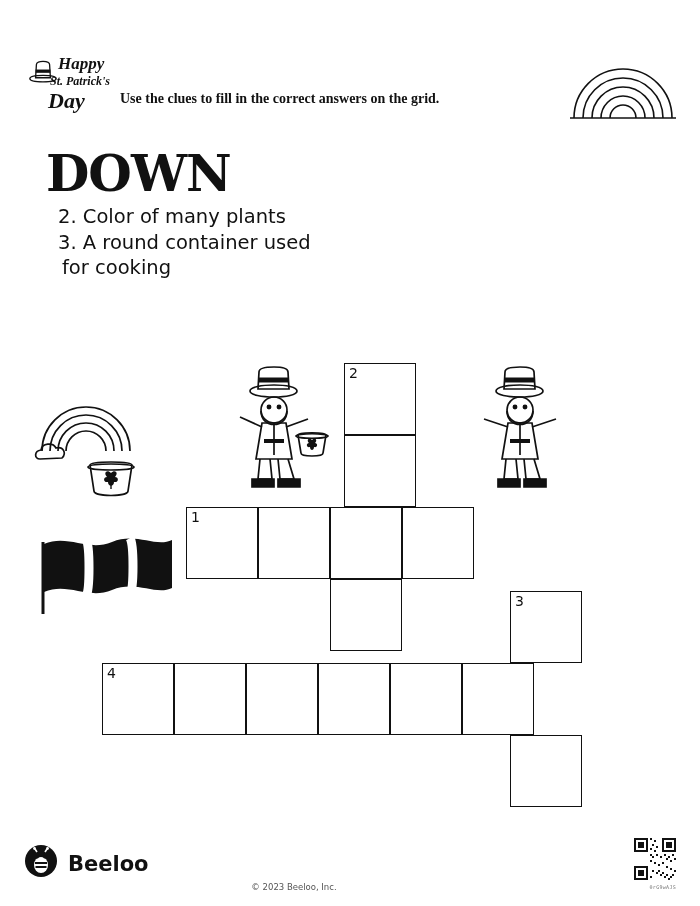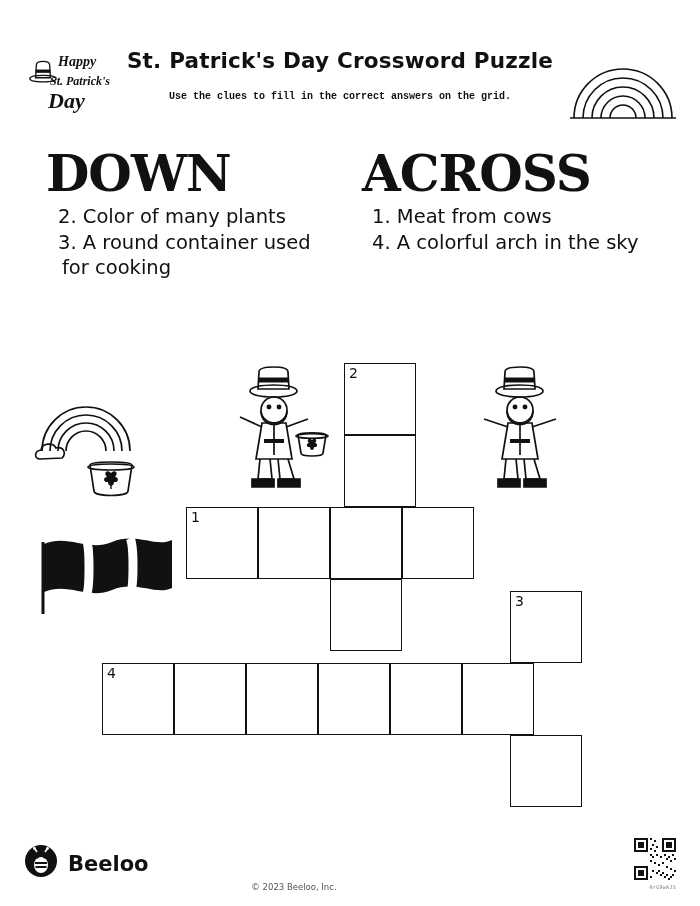--- a/index.html
+++ b/index.html
@@ -28,21 +28,21 @@
     position: absolute;
     left: 24px;
     top: 24px;
     width: 110px;
     height: 70px;
   }
   .logo-happy {
     position: absolute;
     left: 34px;
     top: 2px;
-    font-size: 14px;
+    font-size: 17px;
     font-weight: bold;
     font-style: italic;
     font-family: "Liberation Serif", serif;
   }
   .logo-stpats {
     position: absolute;
     left: 26px;
     top: 22px;
     font-size: 12px;
     font-weight: bold;
@@ -75,24 +75,23 @@
     font-size: 21.5px;
     font-weight: bold;
     letter-spacing: 0.2px;
     font-family: "DejaVu Sans", sans-serif;
   }
   .subtitle {
     position: absolute;
     left: 120px;
     top: 63px;
     width: 440px;
-    text-align: center;
-    font-size: 10px;
-    font-weight: bold;
-    font-family: Liberation Mono, monospace;
+    font-size: 14px;
+    font-weight: bold;
+    font-family: Liberation Serif, serif;
   }
   .rainbow-head {
     position: absolute;
     right: 22px;
     top: 28px;
     width: 110px;
     height: 66px;
   }
 
   
@@ -231,21 +230,20 @@
     <svg class="logo-hat" viewBox="0 0 40 34">
       <path d="M11 24 L12 8 C12 5 16 4 20 4 C24 4 28 5 28 8 L29 24 Z" fill="none" stroke="#111" stroke-width="1.6"></path>
       <path d="M11 16 L29 16" stroke="#111" stroke-width="4" fill="none"></path>
       <path d="M4 25 C4 22 10 21 20 21 C30 21 36 22 36 25 C36 28 30 29 20 29 C10 29 4 28 4 25 Z" fill="none" stroke="#111" stroke-width="1.6"></path>
     </svg>
     <div class="logo-happy">Happy</div>
     <div class="logo-stpats">St. Patrick's</div>
     <div class="logo-day">Day</div>
   </div>
 
-  <div class="title">St. Patrick's Day Crossword Puzzle</div>
   <div class="subtitle">Use the clues to fill in the correct answers on the grid.</div>
 
   <svg class="rainbow-head" viewBox="0 0 110 66">
     <g fill="none" stroke="#111" stroke-width="1.6">
       <path d="M6 62 A49 49 0 0 1 104 62"></path>
       <path d="M15 62 A40 40 0 0 1 95 62"></path>
       <path d="M24 62 A31 31 0 0 1 86 62"></path>
       <path d="M33 62 A22 22 0 0 1 77 62"></path>
       <path d="M42 62 A13 13 0 0 1 68 62"></path>
       <path d="M2 62 L108 62"></path>
@@ -256,27 +254,20 @@
 <div class="clues">
 
   <div class="col-down">
     <div class="clue-heading">DOWN</div>
     <ul class="clue-list">
       <li class="clue-item">2. Color of many plants</li>
       <li class="clue-item">3. A round container used for cooking</li>
     </ul>
   </div>
 
-  <div class="col-across">
-    <div class="clue-heading">ACROSS</div>
-    <ul class="clue-list">
-      <li class="clue-item">1. Meat from cows</li>
-      <li class="clue-item">4. A colorful arch in the sky</li>
-    </ul>
-  </div>
 </div>
 
 <div class="grid-area">
 
   <svg class="art art-rainbow-pot" viewBox="0 0 130 110">
     <g fill="none" stroke="#111" stroke-width="1.7">
       <path d="M8 58 A44 44 0 0 1 96 58"></path>
       <path d="M16 58 A36 36 0 0 1 88 58"></path>
       <path d="M24 58 A28 28 0 0 1 80 58"></path>
       <path d="M32 58 A20 20 0 0 1 72 58"></path>

